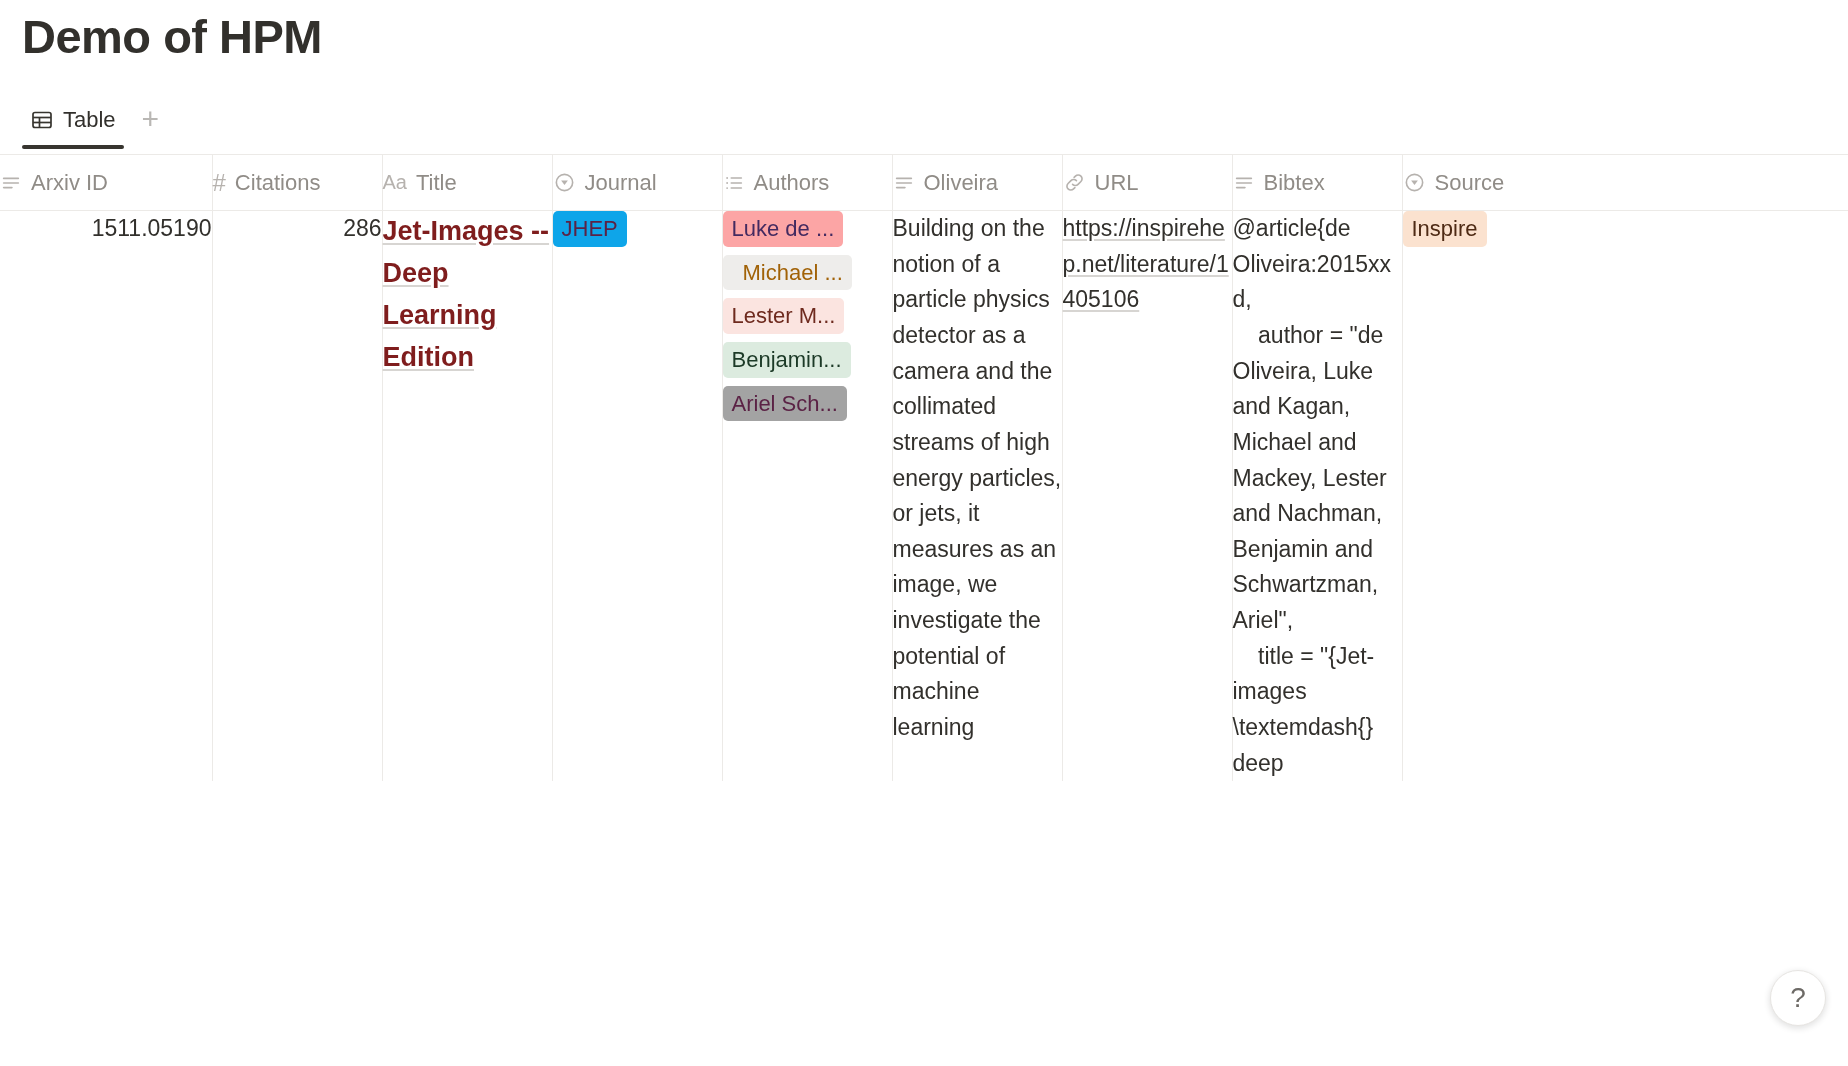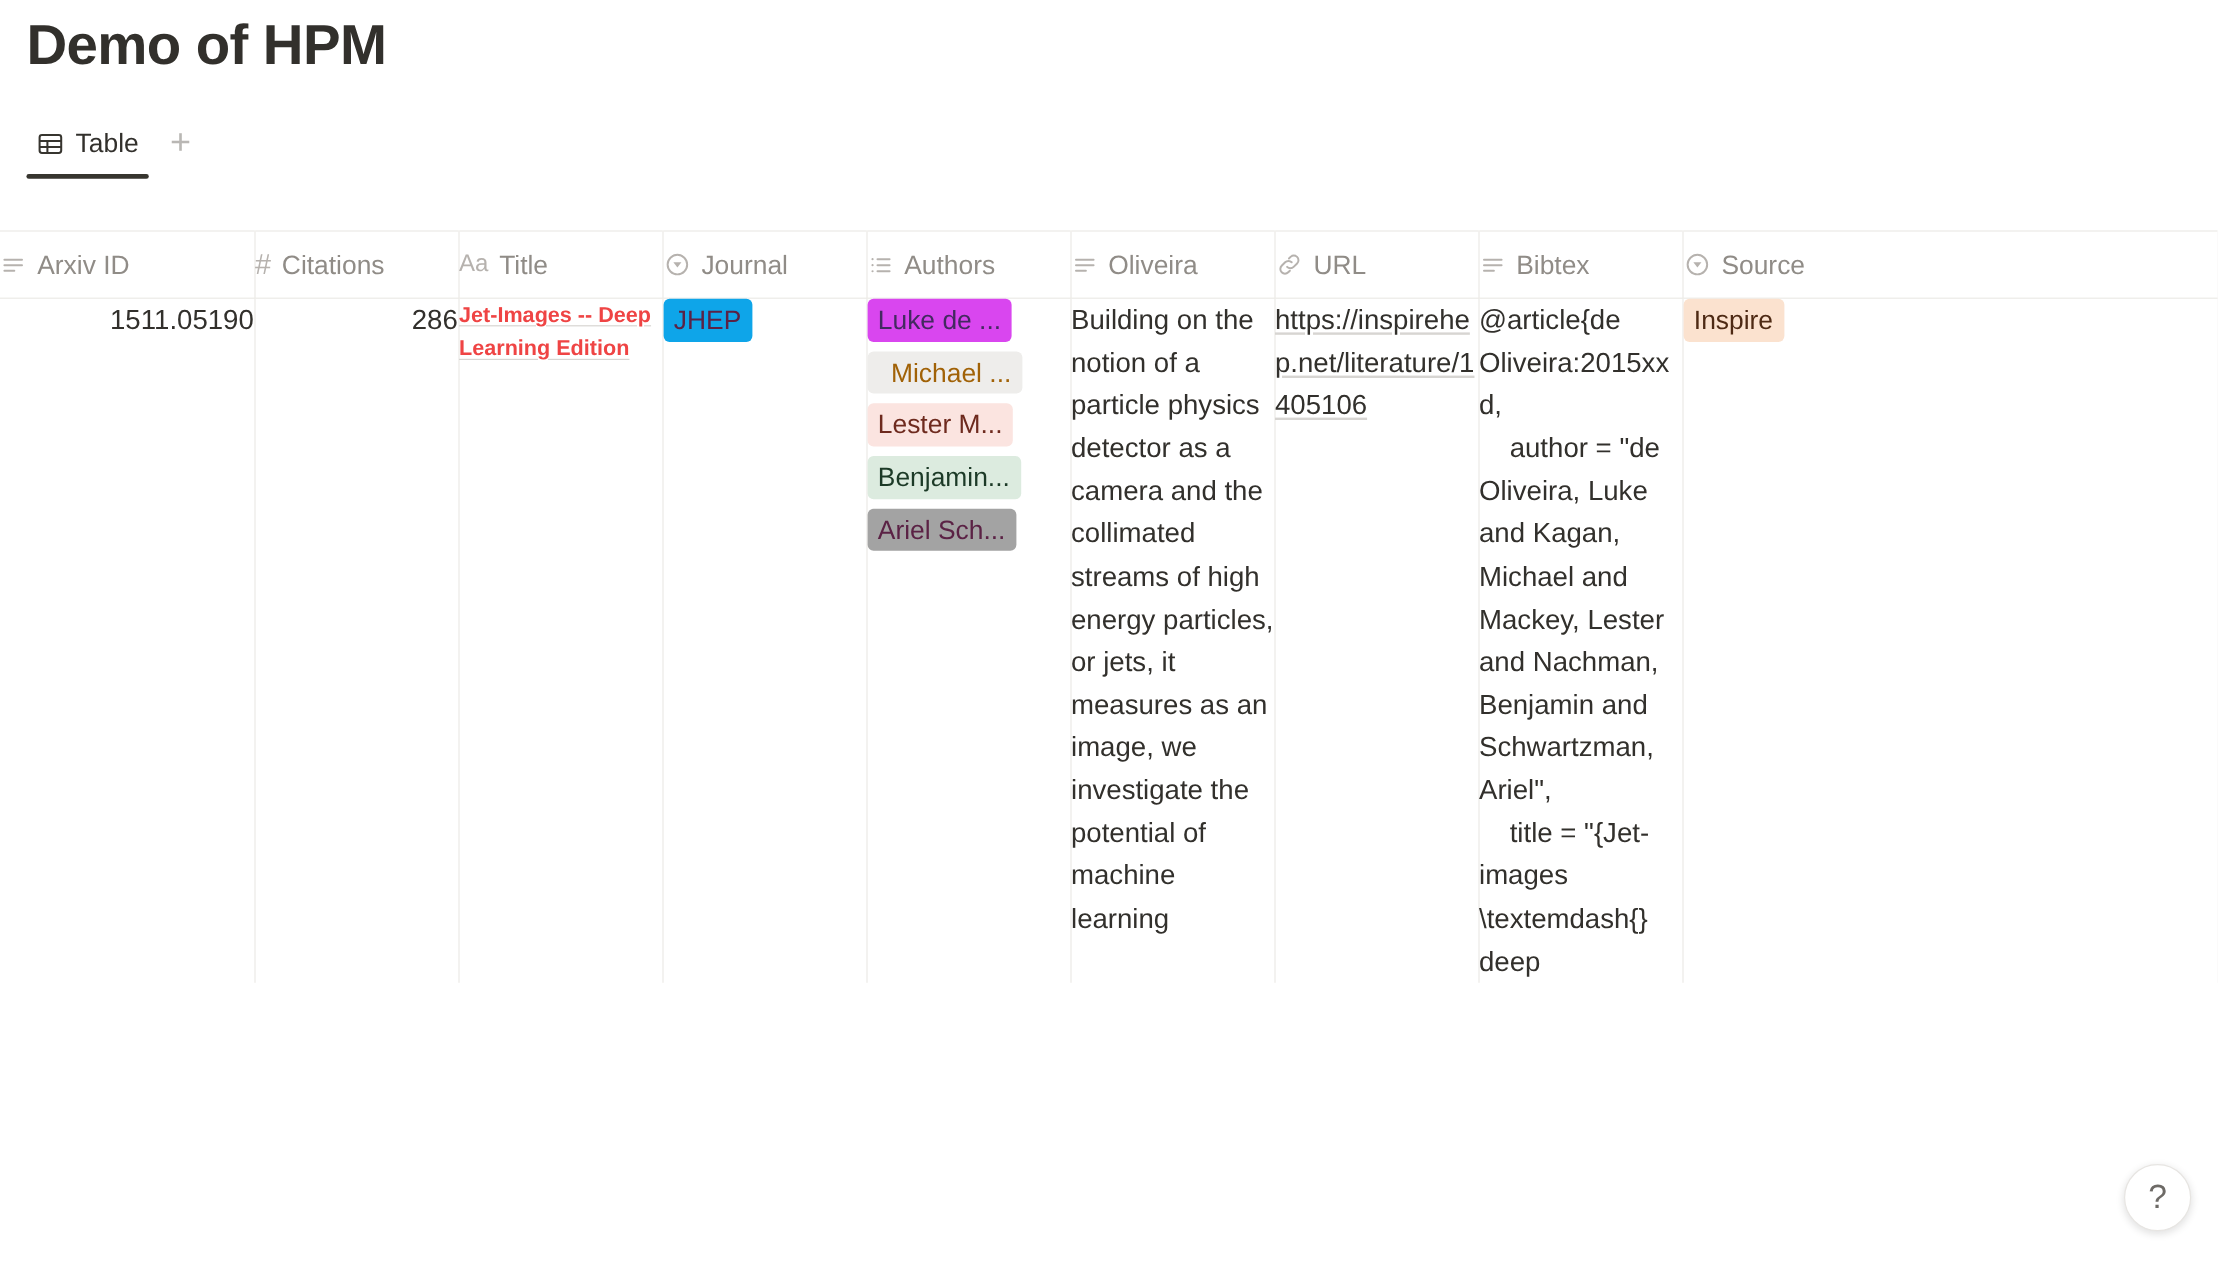--- a/index.html
+++ b/index.html
@@ -81,21 +81,21 @@
     padding: 0 18px; display: flex; align-items: center;
     cursor: pointer;
   }
   .new-btn .divider { width: 1px; background: rgba(255,255,255,0.32); }
   .new-btn .caret {
     color: #fff; padding: 0 13px; display: flex; align-items: center;
     cursor: pointer;
   }
 
   
-  .table-wrap { position: relative; margin-top: 38px; }
+  .table-wrap { position: relative; }
   .table {
     width: 1848px;
     border-top: 1px solid #eceae7;
     border-collapse: collapse;
     table-layout: fixed;
   }
   .table th, .table td {
     border-right: 1px solid #eceae7;
     vertical-align: top;
     padding: 0;
@@ -112,21 +112,21 @@
   .col-icon { color: #b6b2ae; display:flex; align-items:center; flex:none; }
   .aa-icon { font-size: 20px; color: #b6b2ae; font-weight: 500; }
   .hash-icon { font-size: 24px; color: #b6b2ae; }
 
   tbody td { padding: 14px 14px 10px 14px; }
   .cell-num {
     font-size: 23px; color: #32302c; text-align: right;
     line-height: 1.55;
   }
   .cell-title {
-    font-size: 18px; color: #ef4444; font-weight: bold;
+    font-size: 27px; color: #7f1d1d; font-weight: bold;
     line-height: 1.55;
     text-decoration: underline;
     text-decoration-color: #d7d5d2;
     text-underline-offset: 3px;
     cursor: pointer;
     word-break: break-word;
   }
   .cell-text {
     font-size: 23px; color: #32302c; line-height: 1.55;
     word-break: break-word; white-space: pre-wrap;
@@ -314,21 +314,21 @@
             <div class="cell-num">286</div>
           </td>
           <td>
             <div class="cell-title">Jet-Images -- Deep Learning Edition</div>
           </td>
           <td>
             <span class="tag" id="journal-tag" style="background: #0ea5e9; color: rgb(91, 34, 69);">JHEP</span>
           </td>
           <td>
             <div class="tag-list" id="authors-list">
-                <span class="tag" style="background: #d946ef; color: rgb(67, 42, 96);">Luke de ...</span>
+                <span class="tag" style="background: #fca5a5; color: rgb(67, 42, 96);">Luke de ...</span>
                 <span class="tag" style="background: rgb(238, 237, 235); color: #a16207; padding-left: 20px;">Michael ...</span>
                 <span class="tag" style="background: rgb(251, 228, 224); color: rgb(110, 42, 30);">Lester M...</span>
                 <span class="tag" style="background: rgb(220, 235, 223); color: rgb(28, 58, 39);">Benjamin...</span>
                 <span class="tag" style="background: #a3a3a3; color: rgb(91, 34, 69);">Ariel Sch...</span>
               </div>
           </td>
           <td>
             <div class="cell-text">Building on the notion of a particle physics detector as a camera and the collimated streams of high energy particles, or jets, it measures as an image, we investigate the potential of machine learning</div>
           </td>
           <td>

